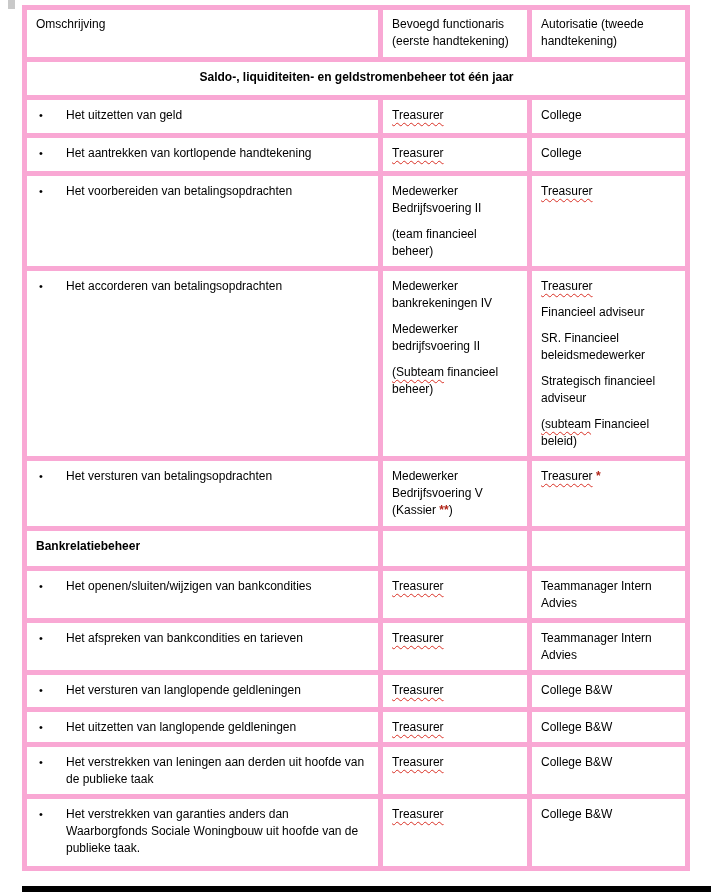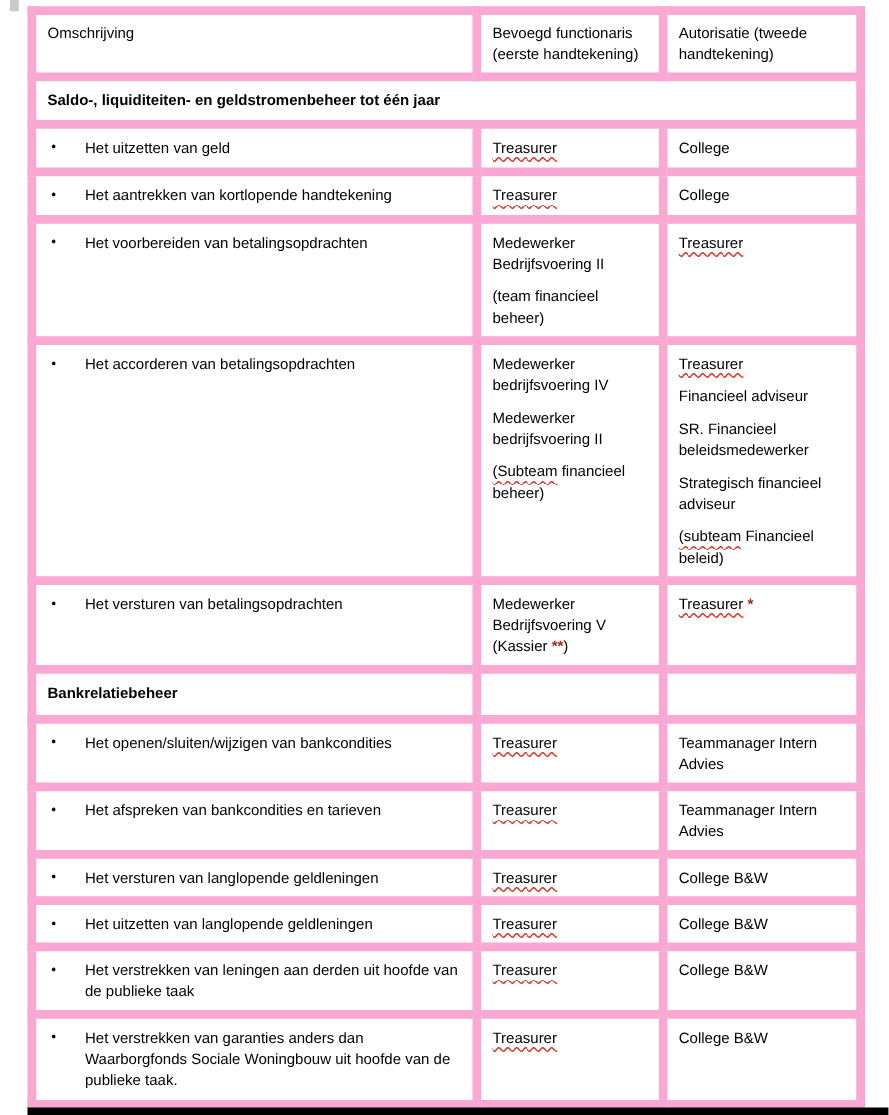--- a/index.html
+++ b/index.html
@@ -27,21 +27,21 @@
   table.doc-table {
     position: absolute;
     left: 22px;
     top: 5px;
     width: 663px;
     border-collapse: collapse;
     table-layout: fixed;
     border: 2px solid #000000;
   }
   table.doc-table td {
-    border: 7px solid #f9a8d4;
+    border: 5px solid #f9a8d4;
     vertical-align: top;
     padding: 7px 8px 6px 9px;
     font-size: 12px;
     line-height: 17px;
     margin-top: 41px;
   }
   tr.colhead td { font-weight: normal; padding-top: 6px; }
   tr.section td { font-weight: bold; }
   p.para { margin: 0 0 9px 0; }
   p.para:last-child { margin-bottom: 0; }
@@ -89,21 +89,21 @@
           <td>
             <p class="para"><span>Omschrijving</span></p>
           </td>
           <td>
             <p class="para"><span>Bevoegd functionaris (eerste handtekening)</span></p>
           </td>
           <td>
             <p class="para"><span>Autorisatie (tweede handtekening)</span></p>
           </td>
         </tr>
-        <tr class="section" style="height: 38px;">
+        <tr class="section" style="height: 38px; text-align: center;">
           <td colspan="3">
             <p class="para"><span>Saldo-, liquiditeiten- en geldstromenbeheer tot één jaar</span></p>
           </td>
         </tr>
         <tr class="item" style="height: 38px;">
           <td>
             <div class="li">
               <span class="bullet">•</span>
               <div class="txt">
                 <p class="para"><span>Het uitzetten van geld</span></p>
@@ -153,21 +153,21 @@
         <tr class="item" style="height: 186px;">
           <td>
             <div class="li">
               <span class="bullet">•</span>
               <div class="txt">
                 <p class="para"><span>Het accorderen van betalingsopdrachten</span></p>
               </div>
             </div>
           </td>
           <td>
-            <p class="para"><span>Medewerker bedrijfsvoering IV</span></p>
+            <p class="para"><span>Medewerker bankrekeningen IV</span></p>
             <p class="para"><span>Medewerker bedrijfsvoering II</span></p>
             <p class="para"><span class="wavy">(Subteam</span><span> financieel beheer)</span></p>
           </td>
           <td>
             <p class="para"><span class="wavy">Treasurer</span></p>
             <p class="para"><span>Financieel adviseur</span></p>
             <p class="para"><span>SR. Financieel beleidsmedewerker</span></p>
             <p class="para"><span>Strategisch financieel adviseur</span></p>
             <p class="para"><span class="wavy">(subteam</span><span> Financieel beleid)</span></p>
           </td>

